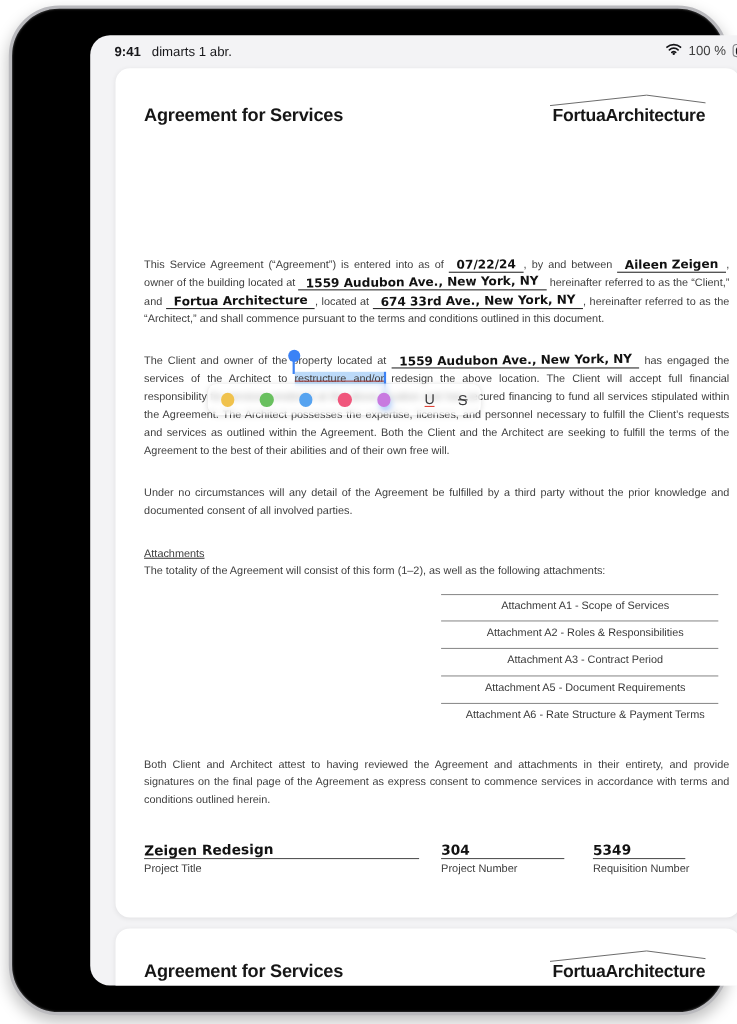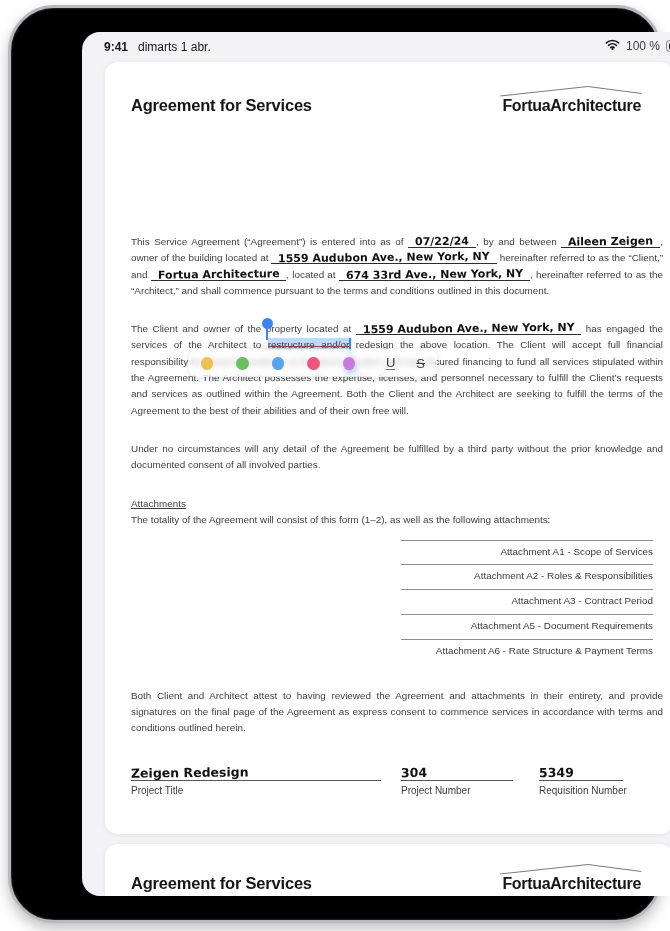--- a/index.html
+++ b/index.html
@@ -76,21 +76,21 @@
   }
   .dot { width:13px; height:13px; border-radius:50%; border:none; margin-right:23px;
          cursor:pointer; padding:0; }
   .txt-btn { background:none; border:none; font-family:"Liberation Sans",sans-serif;
              font-size:13px; color:#3c3c3e; cursor:pointer; padding:0; }
   .u-btn { margin-left:8px; border-bottom:1.8px solid #e04438; line-height:13px; }
   .s-btn { margin-left:21px; text-decoration:line-through; }
 
   
   .attach-head { text-decoration:underline; margin-bottom:0.5px; }
-  .attach-table { margin:11px 0 0 270px; width:252px; text-align:right; }
+  .attach-table { margin:11px 0 0 270px; width:252px; text-align:center; }
   .attach-row { border-top:1px solid #8f8f8f; padding:3px 0 4.5px 10px; font-size:9.9px;
                 color:#3a3a3a; white-space:nowrap; }
 
   
   .field { position:absolute; top:691px; }
   .field .val-line { border-bottom:1px solid #565656; height:28px; display:flex; align-items:flex-end;
                      padding-bottom:0; }
   .field .hand { font-size:12.5px; }
   .field .lbl { font-size:10px; color:#3c3c3c; margin-top:4px; white-space:nowrap; }
   .field-1 { left:26px;  width:250px; }

